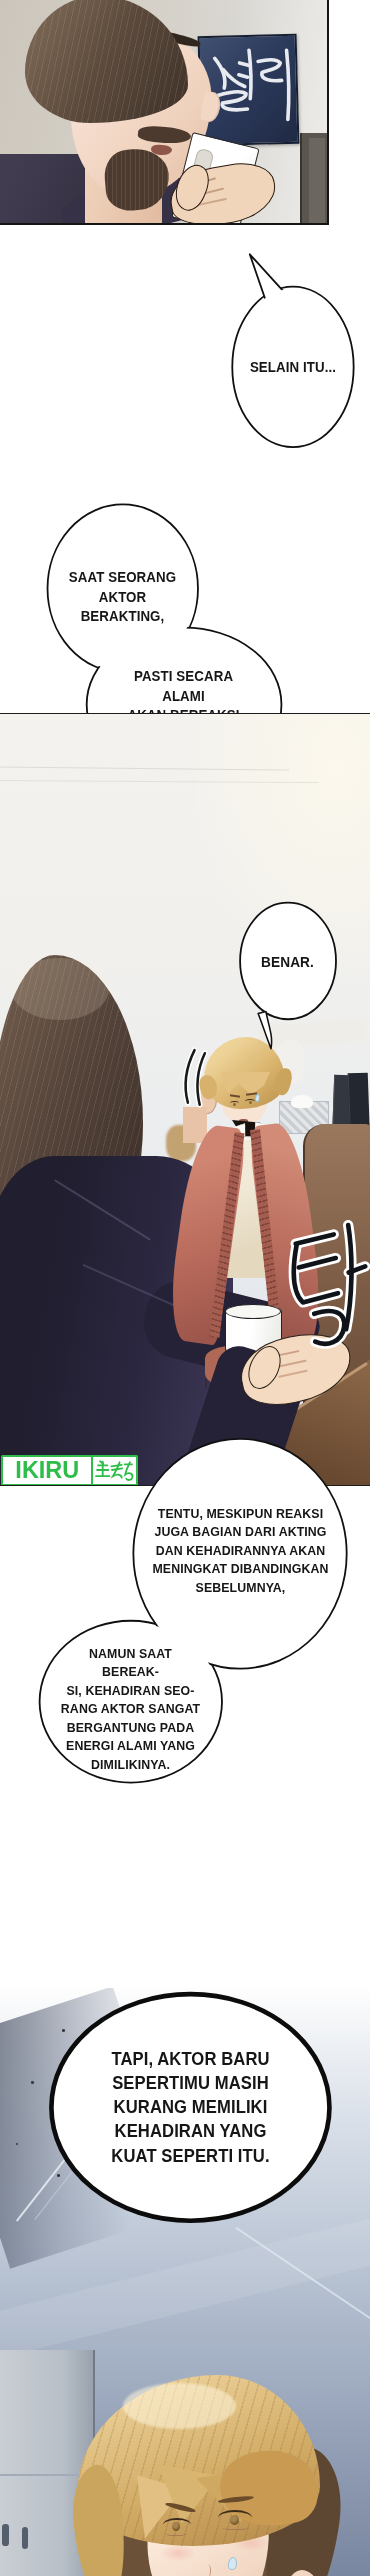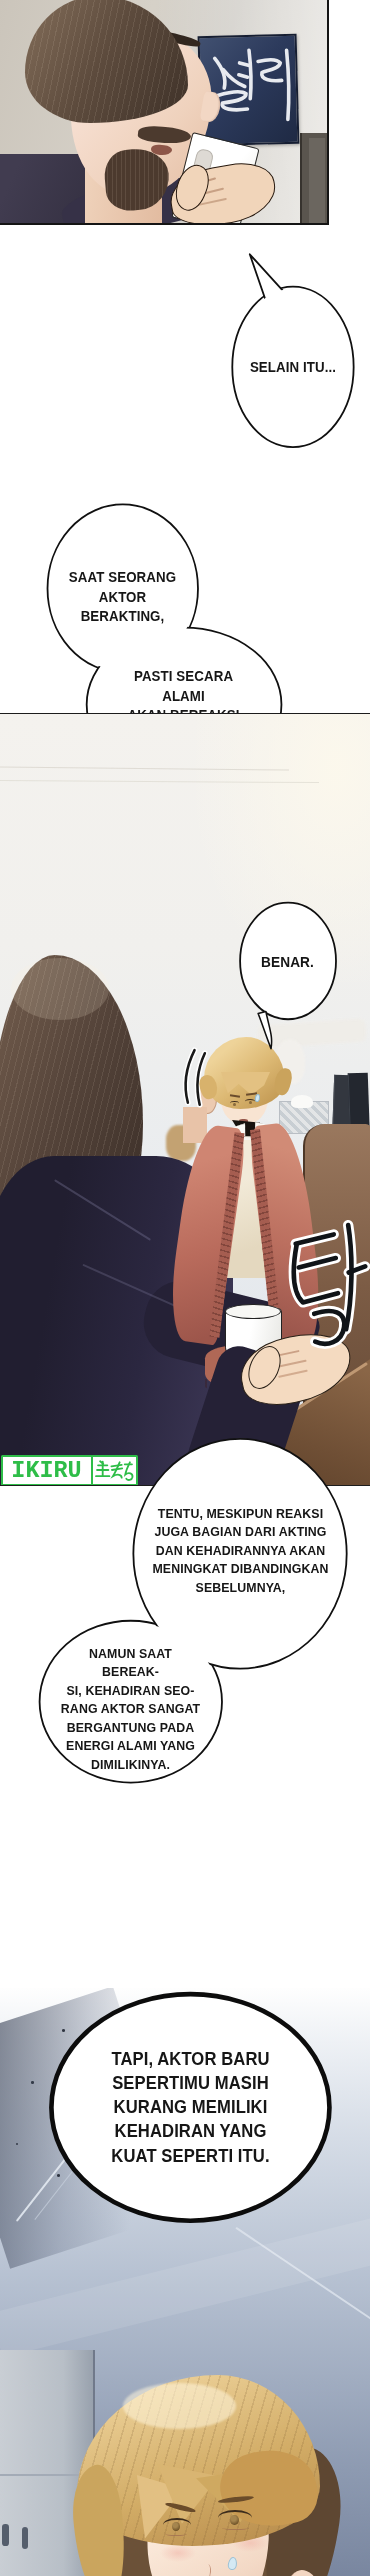--- a/index.html
+++ b/index.html
@@ -5,21 +5,21 @@
   html,body{margin:0;padding:0;background:#ffffff;}
   #page{position:relative;width:371px;height:3320px;background:#ffffff;overflow:hidden;
         font-family:"Liberation Sans", sans-serif;}
   .abs{position:absolute;}
   .bubble-text{position:absolute;white-space:pre-line;text-align:center;color:#161616;
     font-weight:700;letter-spacing:0.1px;line-height:1.4;transform:scaleX(.95);transform-origin:center;}
   .sr{position:absolute;width:0.5px;height:0.5px;overflow:hidden;clip:rect(0 0 0 0);white-space:nowrap;}
   
   .wm{position:absolute;display:flex;align-items:stretch;}
   .wm-box{background:#ffffff;border:2.1px solid #2ebd48;display:flex;align-items:center;justify-content:center;}
-  .wm-main{width:88px;height:27px;border-radius:1.5px;font-family:Liberation Mono, monospace;}
+  .wm-main{width:88px;height:27px;border-radius:1.5px;}
   .wm-main span{color:#2ebd48;font-weight:700;font-size:23px;letter-spacing:0px;transform:scaleX(1.02);}
   .wm-kanji{width:43px;height:27px;margin-left:-2.1px;border-radius:1.5px;}
   svg{display:block;overflow:visible;}
 </style>
 </head>
 <body>
 
 <div id="page">
 
   <div class="abs" style="left:0;top:0;width:329px;height:225px;border-right:2.1px solid #141414;border-bottom:2.1px solid #141414;box-sizing:border-box;overflow:hidden;background:linear-gradient(105deg,#cbc5bb 0%,#d6d1c8 40%,#cfccc6 62%,#e0ddd7 100%);">

